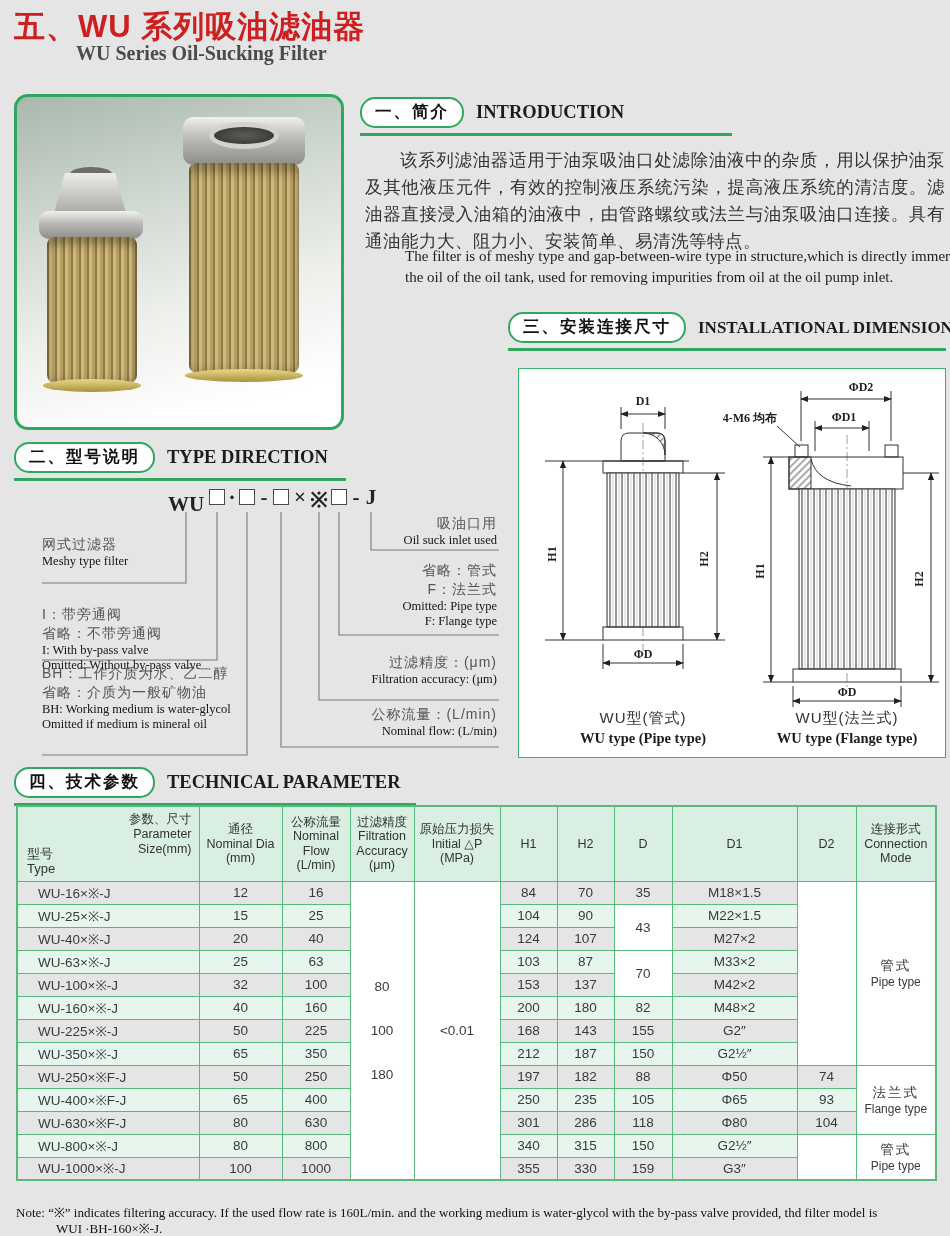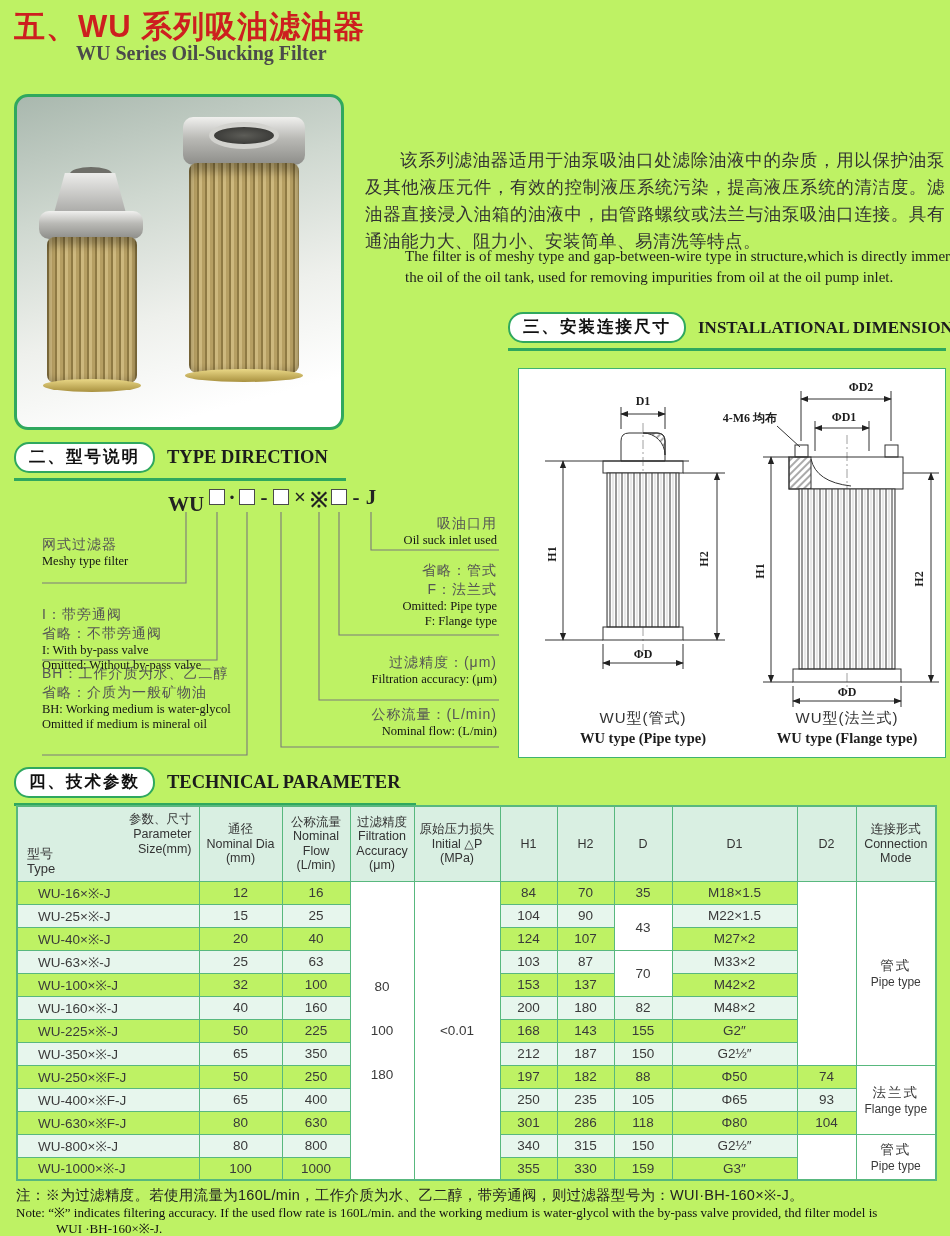--- a/index.html
+++ b/index.html
@@ -1,20 +1,20 @@
 <!DOCTYPE html>
 <html style="--green: #2fa85e; --grid: #58b87e; --headgreen: #d9efe2; --rowgreen: #e7f6ed; --red: #cd1f1f;"><head>
 <meta charset="utf-8">
 <style>
   :root{
     --green:#2fa85e; --grid:#58b87e; --headgreen:#d9efe2; --rowgreen:#e7f6ed; --red:#cd1f1f;
   }
   *{box-sizing:border-box; margin:0; padding:0;}
   html,body{width:950px; height:1236px; background:#ffffff; font-family:"Liberation Sans",sans-serif;}
-  .page{position:relative; width:950px; height:1236px; overflow:hidden; background:#bef264;}
+  .page{position:relative; width:950px; height:1236px; overflow:hidden; background:#e5e5e5;}
 
   
   .title-zh{position:absolute; left:14px; top:6px; font-size:31px; font-weight:bold; color:var(--red); letter-spacing:1px;}
   .title-en{position:absolute; left:76px; top:42px; font-family:"Liberation Serif",serif; font-size:20px; font-weight:bold; color:#4b4b4b;text-align:center;}
 
   
   .sec{position:absolute; display:flex; align-items:center; gap:12px; border-bottom:3px solid var(--green); padding:0 4px 5px 0;}
   .pill{border:2px solid var(--green); border-radius:15px; background:#fff; padding:2px 13px 3px; font-size:16.5px; font-weight:bold; color:#111; letter-spacing:2px; white-space:nowrap;}
   .sec-en{font-family:"Liberation Serif",serif; font-weight:bold; font-size:18.5px; color:#1c1c1c; white-space:nowrap;}
   #sec1{left:360px; top:97px; width:372px;}
@@ -98,20 +98,24 @@
     <div class="f-nut"></div>
     <div class="f-cap-s"></div>
     <div class="f-body-s"></div>
     <div class="f-base-s"></div>
     <div class="f-cap-b"></div>
     <div class="f-hole-b"></div>
     <div class="f-body-b"></div>
     <div class="f-base-b"></div>
   </div>
 
+  <div class="sec" id="sec1">
+    <span class="pill">一、简介</span>
+    <span class="sec-en">INTRODUCTION</span>
+  </div>
   <div class="intro-zh">该系列滤油器适用于油泵吸油口处滤除油液中的杂质，用以保护油泵及其他液压元件，有效的控制液压系统污染，提高液压系统的清洁度。滤油器直接浸入油箱的油液中，由管路螺纹或法兰与油泵吸油口连接。具有通油能力大、阻力小、安装简单、易清洗等特点。</div>
   <div class="intro-en">The filter is of meshy type and gap-between-wire type in structure,which is directly immerged in the oil of the oil tank, used for removing impurities from oil at the oil pump inlet.</div>
 
   <div class="sec" id="sec3">
     <span class="pill">三、安装连接尺寸</span>
     <span class="sec-en">INSTALLATIONAL DIMENSIONS</span>
   </div>
 
   <div class="panel">
     <svg width="424" height="386" viewBox="0 0 424 386">
@@ -450,17 +454,16 @@
           <td>100</td>
           <td>1000</td>
           <td>355</td>
           <td>330</td>
           <td>159</td>
           <td>G3″</td>
         </tr>
       </tbody>
   </table>
 
-  <div class="note-zh">注：※为过滤精度。若使用流量为160L/min，工作介质为水、乙二醇，带旁通阀，则过滤器型号为：WUI·BH-160×※-J。</div>
   <div class="note-en">Note: “※” indicates filtering accuracy. If the used flow rate is 160L/min. and the working medium is water-glycol with the by-pass valve provided, thd filter model is</div>
   <div class="note-en2">WUI ·BH-160×※-J.</div>
 
 </div>
 
 </body></html>

